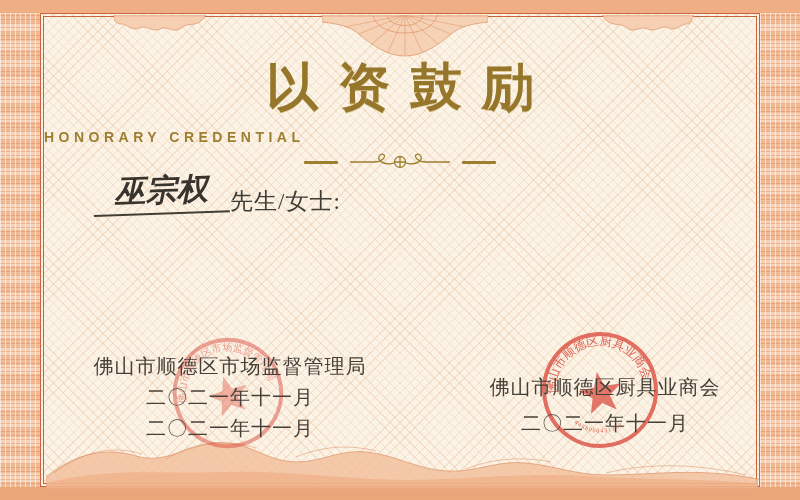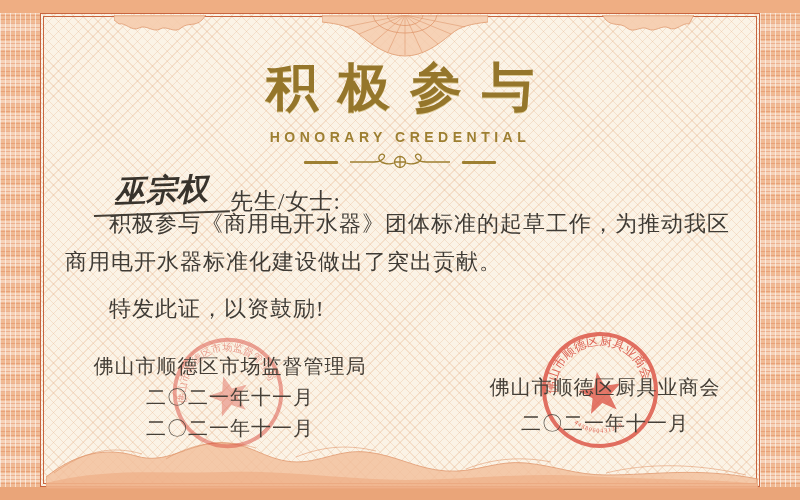--- a/index.html
+++ b/index.html
@@ -41,21 +41,21 @@
   }
   .deco{position:absolute;pointer-events:none;}
   
   .title{
     position:absolute;left:0;right:0;top:36px;text-align:center;
     font-size:52px;font-weight:700;color:#95762b;
     letter-spacing:20px;padding-left:20px;box-sizing:border-box;
     text-shadow:0 1px 0 rgba(198,168,78,.55), 0 2px 2px rgba(255,255,255,.5);
   }
   .subtitle{
-    position:absolute;left:0;right:0;top:112px;text-align:center;
+    position:absolute;left:0;right:0;top:112px;text-align:left;
     font-family:"Liberation Sans","DejaVu Sans",sans-serif;
     font-size:14px;font-weight:600;color:#9d7f31;letter-spacing:4.5px;
   }
   .flourish-row{
     position:absolute;left:0;right:0;top:136px;height:18px;
     display:flex;align-items:center;justify-content:center;gap:10px;
   }
   .flourish-dash{width:34px;height:3px;background:#9d7f31;border-radius:1px;}
   .recipient-row{
     position:absolute;left:50px;top:146px;height:54px;
@@ -126,45 +126,41 @@
       <path d="M0,56 C60,40 120,47 180,45 C240,43 300,53 360,53 C420,53 480,45 540,49 C600,53 660,51 712,57 L712,62 L0,62 Z" fill="#eda87e" opacity="0.55"></path>
       <g stroke="#e09468" stroke-width="0.8" fill="none" opacity="0.7">
         <path d="M8,46 C38,24 66,18 96,27"></path>
         <path d="M120,32 C150,14 180,12 210,21"></path>
         <path d="M250,30 C280,18 305,18 330,24"></path>
         <path d="M420,42 C450,30 480,30 505,35"></path>
         <path d="M560,46 C600,36 650,36 700,48"></path>
       </g>
     </svg>
 
-    <div class="title">积极参与</div>
+    <div class="title">以资鼓励</div>
     <div class="subtitle">HONORARY CREDENTIAL</div>
 
     <div class="flourish-row">
       <span class="flourish-dash"></span>
       <svg width="104" height="18" viewBox="0 0 104 18">
         <g stroke="#9d7f31" stroke-width="1.3" fill="none">
           <path d="M2,9 C10,9 18,9 26,9 C34,9 38,4 36,2 C34,0 30,2 31,6 C32,10 40,12 46,10"></path>
           <path d="M102,9 C94,9 86,9 78,9 C70,9 66,4 68,2 C70,0 74,2 73,6 C72,10 64,12 58,10"></path>
           <circle cx="52" cy="9" r="5.5"></circle>
           <path d="M52,3.5 L52,14.5 M46.5,9 L57.5,9"></path>
         </g>
       </svg>
       <span class="flourish-dash"></span>
     </div>
 
     <div class="recipient-row">
       <span class="recipient-name">巫宗权</span>
       <span class="recipient-suffix">先生/女士:</span>
     </div>
 
-    <div class="body-text">
-      <p>积极参与《商用电开水器》团体标准的起草工作，为推动我区商用电开水器标准化建设做出了突出贡献。</p>
-      <p>特发此证，以资鼓励!</p>
-    </div>
 
     <svg class="seal seal-left" viewBox="0 0 120 120" xmlns="http://www.w3.org/2000/svg" xmlns:xlink="http://www.w3.org/1999/xlink">
       <circle cx="60" cy="60" r="55" fill="none" stroke="#d9483a" stroke-width="4"></circle>
       <path id="arcL" d="M16,60 A44,44 0 1 1 104,60" fill="none"></path>
       <text font-size="10.5" fill="#d9483a" font-family="'Liberation Serif',serif">
         <textPath href="#arcL" xlink:href="#arcL" startOffset="2">佛山市顺德区市场监督管理局</textPath>
       </text>
       <polygon points="60,42 65.3,56.7 80.9,57.2 68.6,66.8 72.9,81.8 60,73 47.1,81.8 51.4,66.8 39.1,57.2 54.7,56.7" fill="#d9483a" opacity="0.8"></polygon>
     </svg>
 

